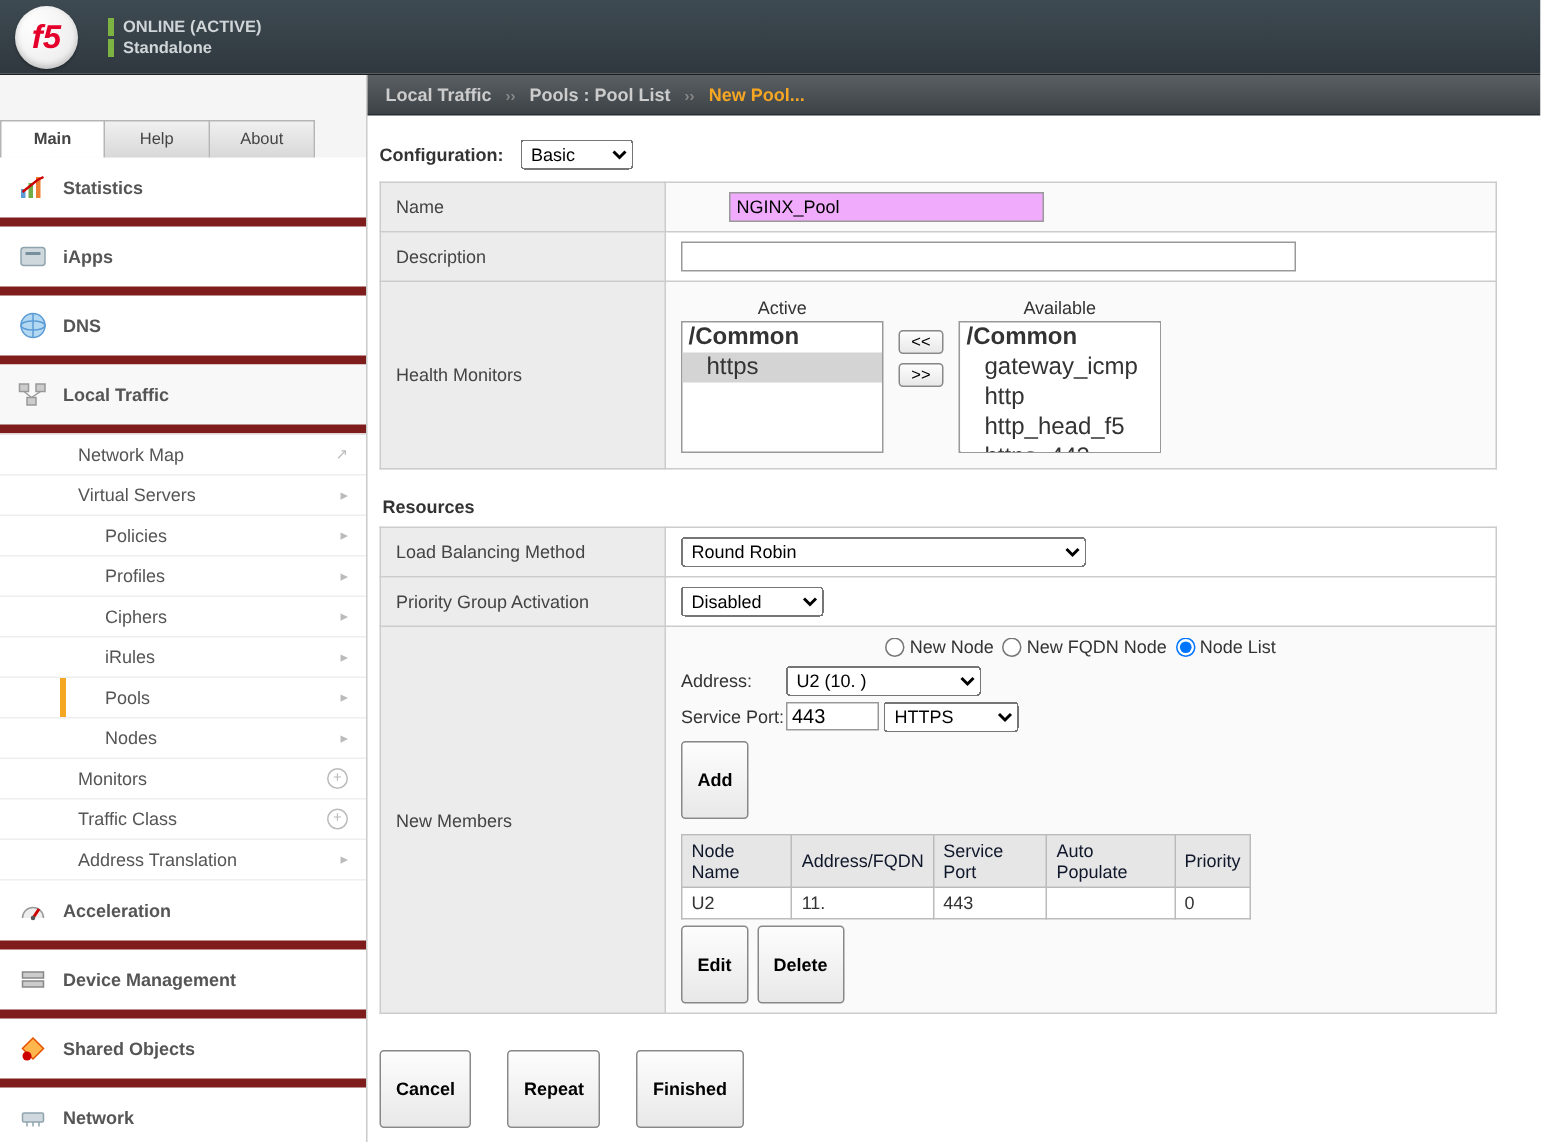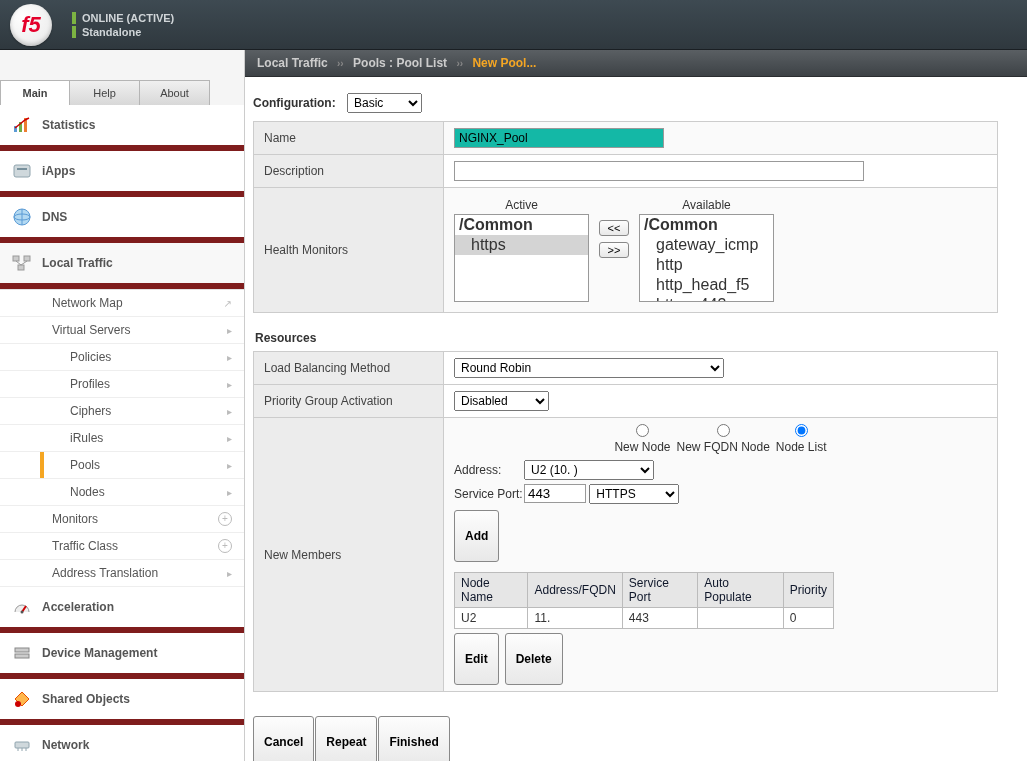--- a/index.html
+++ b/index.html
@@ -109,21 +109,22 @@
   table.form-table td.field-cell { background: #fafafa; }
   table.form-table td.field-cell-light { background: #fff; }
   
   input.text-input {
     width: 210px;
     padding: 2px 4px;
     border: 1px solid #999;
     font-size: 12px;
   }
   input.text-input.highlight {
-    background: #14b8a6;
+    background: #f0abfc;
+    margin-left: 32px;
   }
   input.text-input.wide { width: 410px; }
   
   .monitors-wrap { display: flex; align-items: flex-start; gap: 10px; padding: 4px 0; }
   .monitor-col { display: flex; flex-direction: column; align-items: center; }
   .monitor-col .col-title { font-size: 12px; margin-bottom: 2px; }
   .listbox {
     width: 135px; height: 88px;
     border: 1px solid #999;
     background: #fff;
@@ -146,21 +147,21 @@
   .section-title { font-weight: bold; padding: 4px 0 6px 2px; color: #333; }
   
   select.std { padding: 1px 2px; font-size: 12px; }
   select.lb { width: 270px; }
   select.pga { width: 95px; }
   select.addr { width: 130px; }
   select.proto { width: 90px; }
   input.port { width: 62px; padding: 1px 3px; border: 1px solid #999; }
   
   .radio-row { display: flex; gap: 6px; align-items: center; justify-content: center; margin-bottom: 6px; }
-  .radio-row label { display: flex; align-items: center; gap: 3px; font-size: 12px; flex-direction: column; }
+  .radio-row label { display: flex; align-items: center; gap: 3px; font-size: 12px; }
   
   .nm-grid { display: grid; grid-template-columns: 70px auto; row-gap: 4px; align-items: center; margin-bottom: 6px; }
   .nm-grid .lbl { font-size: 12px; }
   
   button.small-btn {
     padding: 18px 10px;
     border: 1px solid #888;
     background: linear-gradient(#fdfdfd,#e8e8e8);
     border-radius: 3px;
     cursor: pointer;
@@ -175,21 +176,21 @@
     font-size: 12px;
   }
   table.members th, table.members td {
     border: 1px solid #bbb;
     padding: 3px 6px;
     text-align: left;
   }
   table.members th { background: #e6e6e6; font-weight: normal; color: #0f172a; }
   table.members td { background: #fff; }
   
-  .action-row { margin-top: 24px; display: flex; gap: 1px; }
+  .action-row { margin-top: 24px; display: flex; gap: 24px; }
 </style>
 </head>
 <body>
 
 <div class="header">
   <div class="logo">
     <span class="logo-text">f5</span>
   </div>
   <div class="status-block">
     <div class="status-line">

